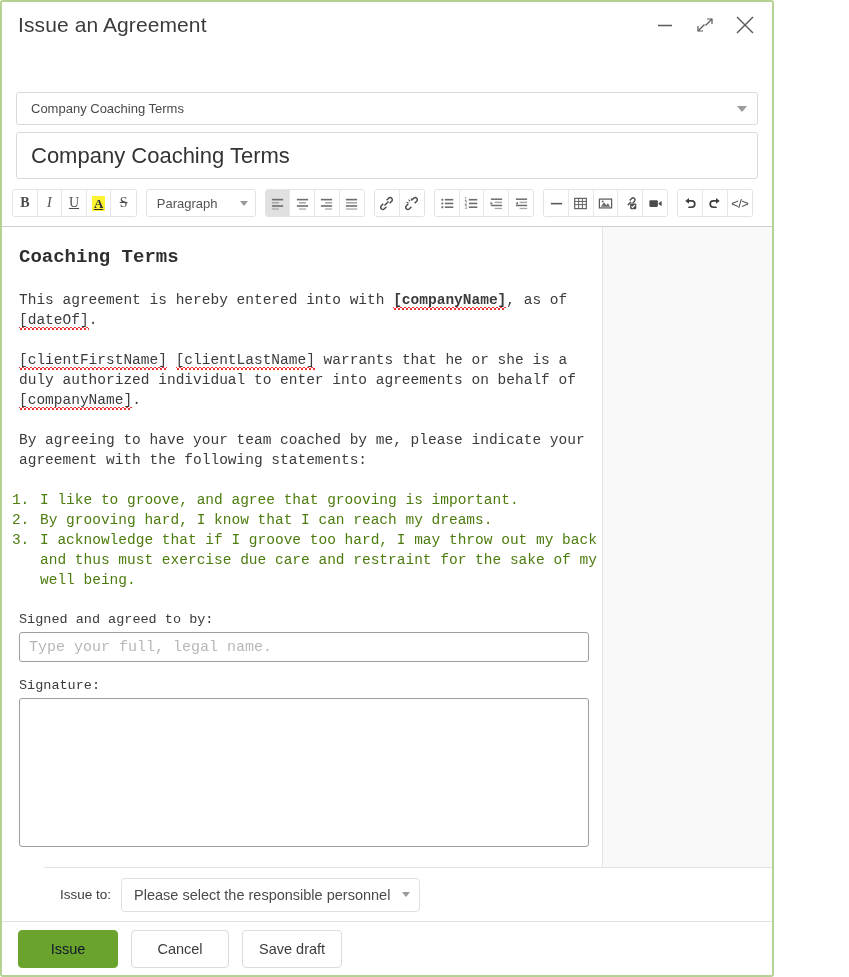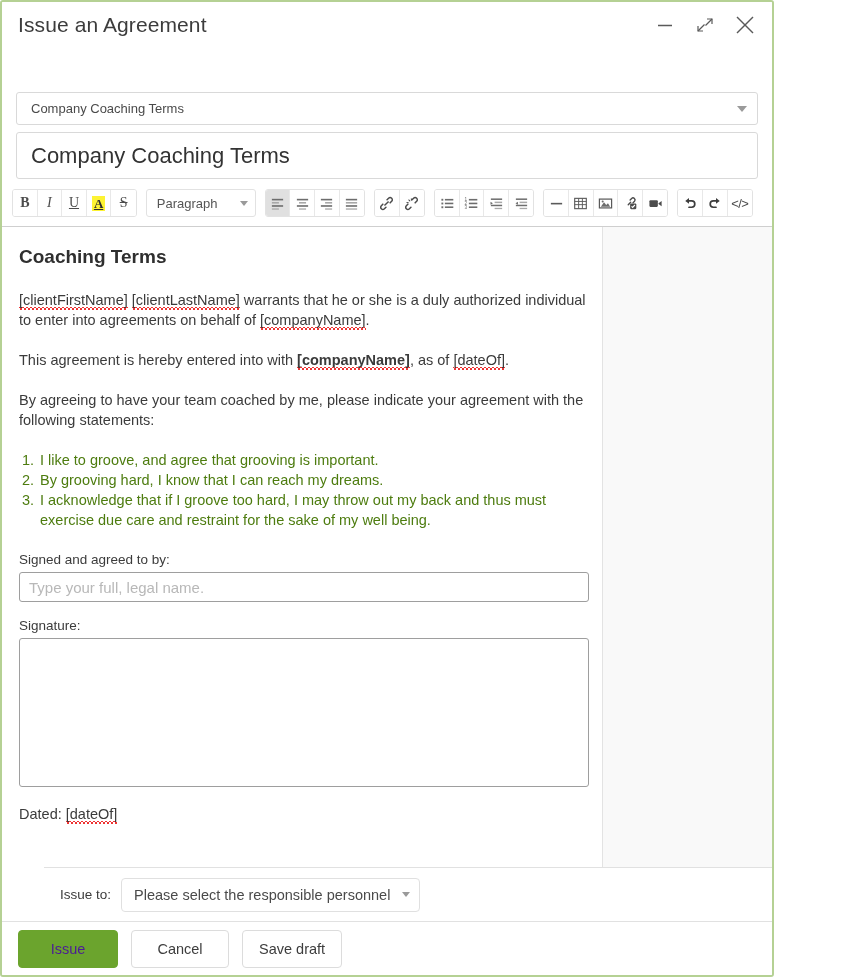--- a/index.html
+++ b/index.html
@@ -163,20 +163,21 @@
     overflow: hidden;
     background: #f9f9f9;
   }
   .page {
     width: 601px;
     flex: 0 0 601px;
     background: #fff;
     border-right: 1px solid #e3e3e3;
     padding: 16px 2px 10px 17px;
     overflow: hidden;
+    font-family: Liberation Mono, monospace;
   }
   .page-side { flex: 1 1 auto; background: #f9f9f9; }
 
   .doc-h1 {
     font-size: 19px;
     font-weight: bold;
     color: #2f2f2f;
     margin: 3px 0 22px 0;
   }
   .doc-p {
@@ -285,21 +286,21 @@
   .btn {
     height: 38px;
     border-radius: 4px;
     font-size: 14.5px;
     display: flex; align-items: center; justify-content: center;
     cursor: pointer;
     padding: 0 16px;
   }
   .btn-primary {
     background: #6ba42d;
-    color: #4c1d95;
+    color: #0f172a;
     border: 1px solid #6ba42d;
     min-width: 100px;
   }
   .btn-default {
     background: #ffffff;
     color: #3d3d3d;
     border: 1px solid #dcdcdc;
     min-width: 98px;
   }
 </style>
@@ -528,25 +529,25 @@
     </div>
 
   </div>
 
   <div class="editor-area">
     <div class="page">
 
       <div class="doc-h1">Coaching Terms</div>
 
       <p class="doc-p">
+        <span>This agreement is hereby entered into with </span><span class="sp bold">[companyName]</span><span>, as of </span><span class="sp">[dateOf]</span><span>.</span>
+      </p>
+
+      <p class="doc-p">
         <span class="sp">[clientFirstName]</span><span> </span><span class="sp">[clientLastName]</span><span> warrants that he or she is a duly authorized individual to enter into agreements on behalf of </span><span class="sp">[companyName]</span><span>.</span>
-      </p>
-
-      <p class="doc-p">
-        <span>This agreement is hereby entered into with </span><span class="sp bold">[companyName]</span><span>, as of </span><span class="sp">[dateOf]</span><span>.</span>
       </p>
 
       <p class="doc-p">By agreeing to have your team coached by me, please indicate your agreement with the following statements:</p>
 
       <ol class="doc-list">
         <li>I like to groove, and agree that grooving is important.</li>
         <li>By grooving hard, I know that I can reach my dreams.</li>
         <li>I acknowledge that if I groove too hard, I may throw out my back and thus must exercise due care and restraint for the sake of my well being.</li>
       </ol>
 

